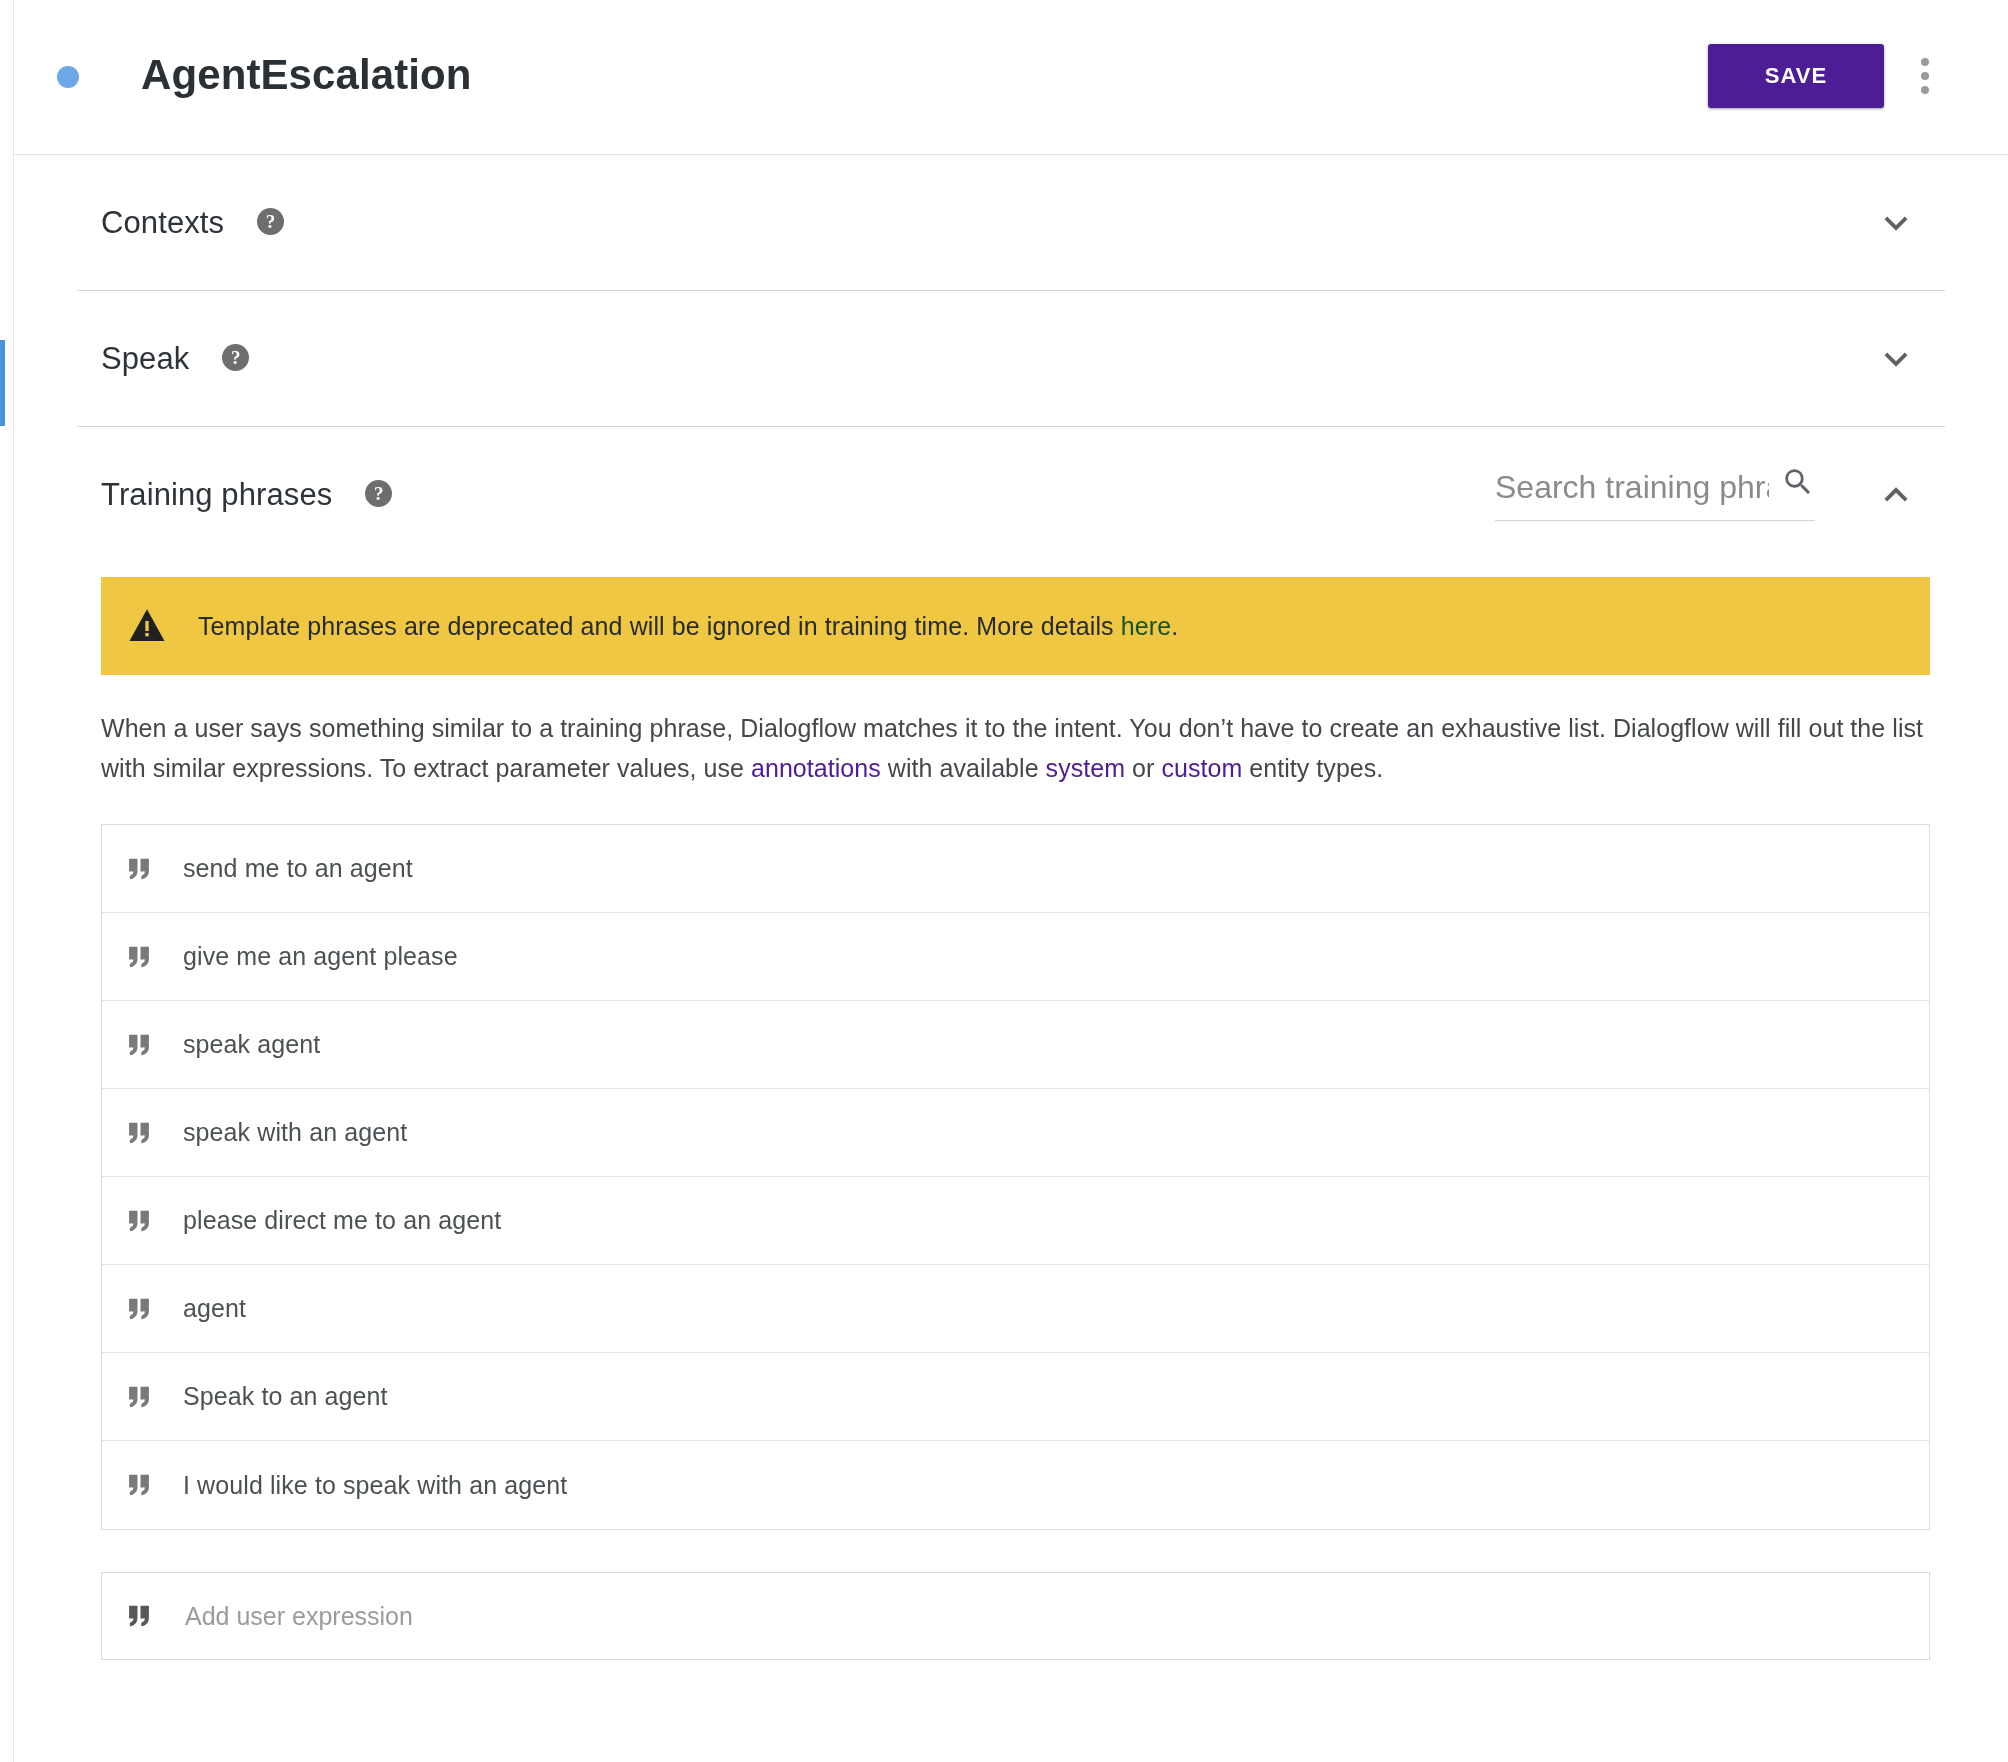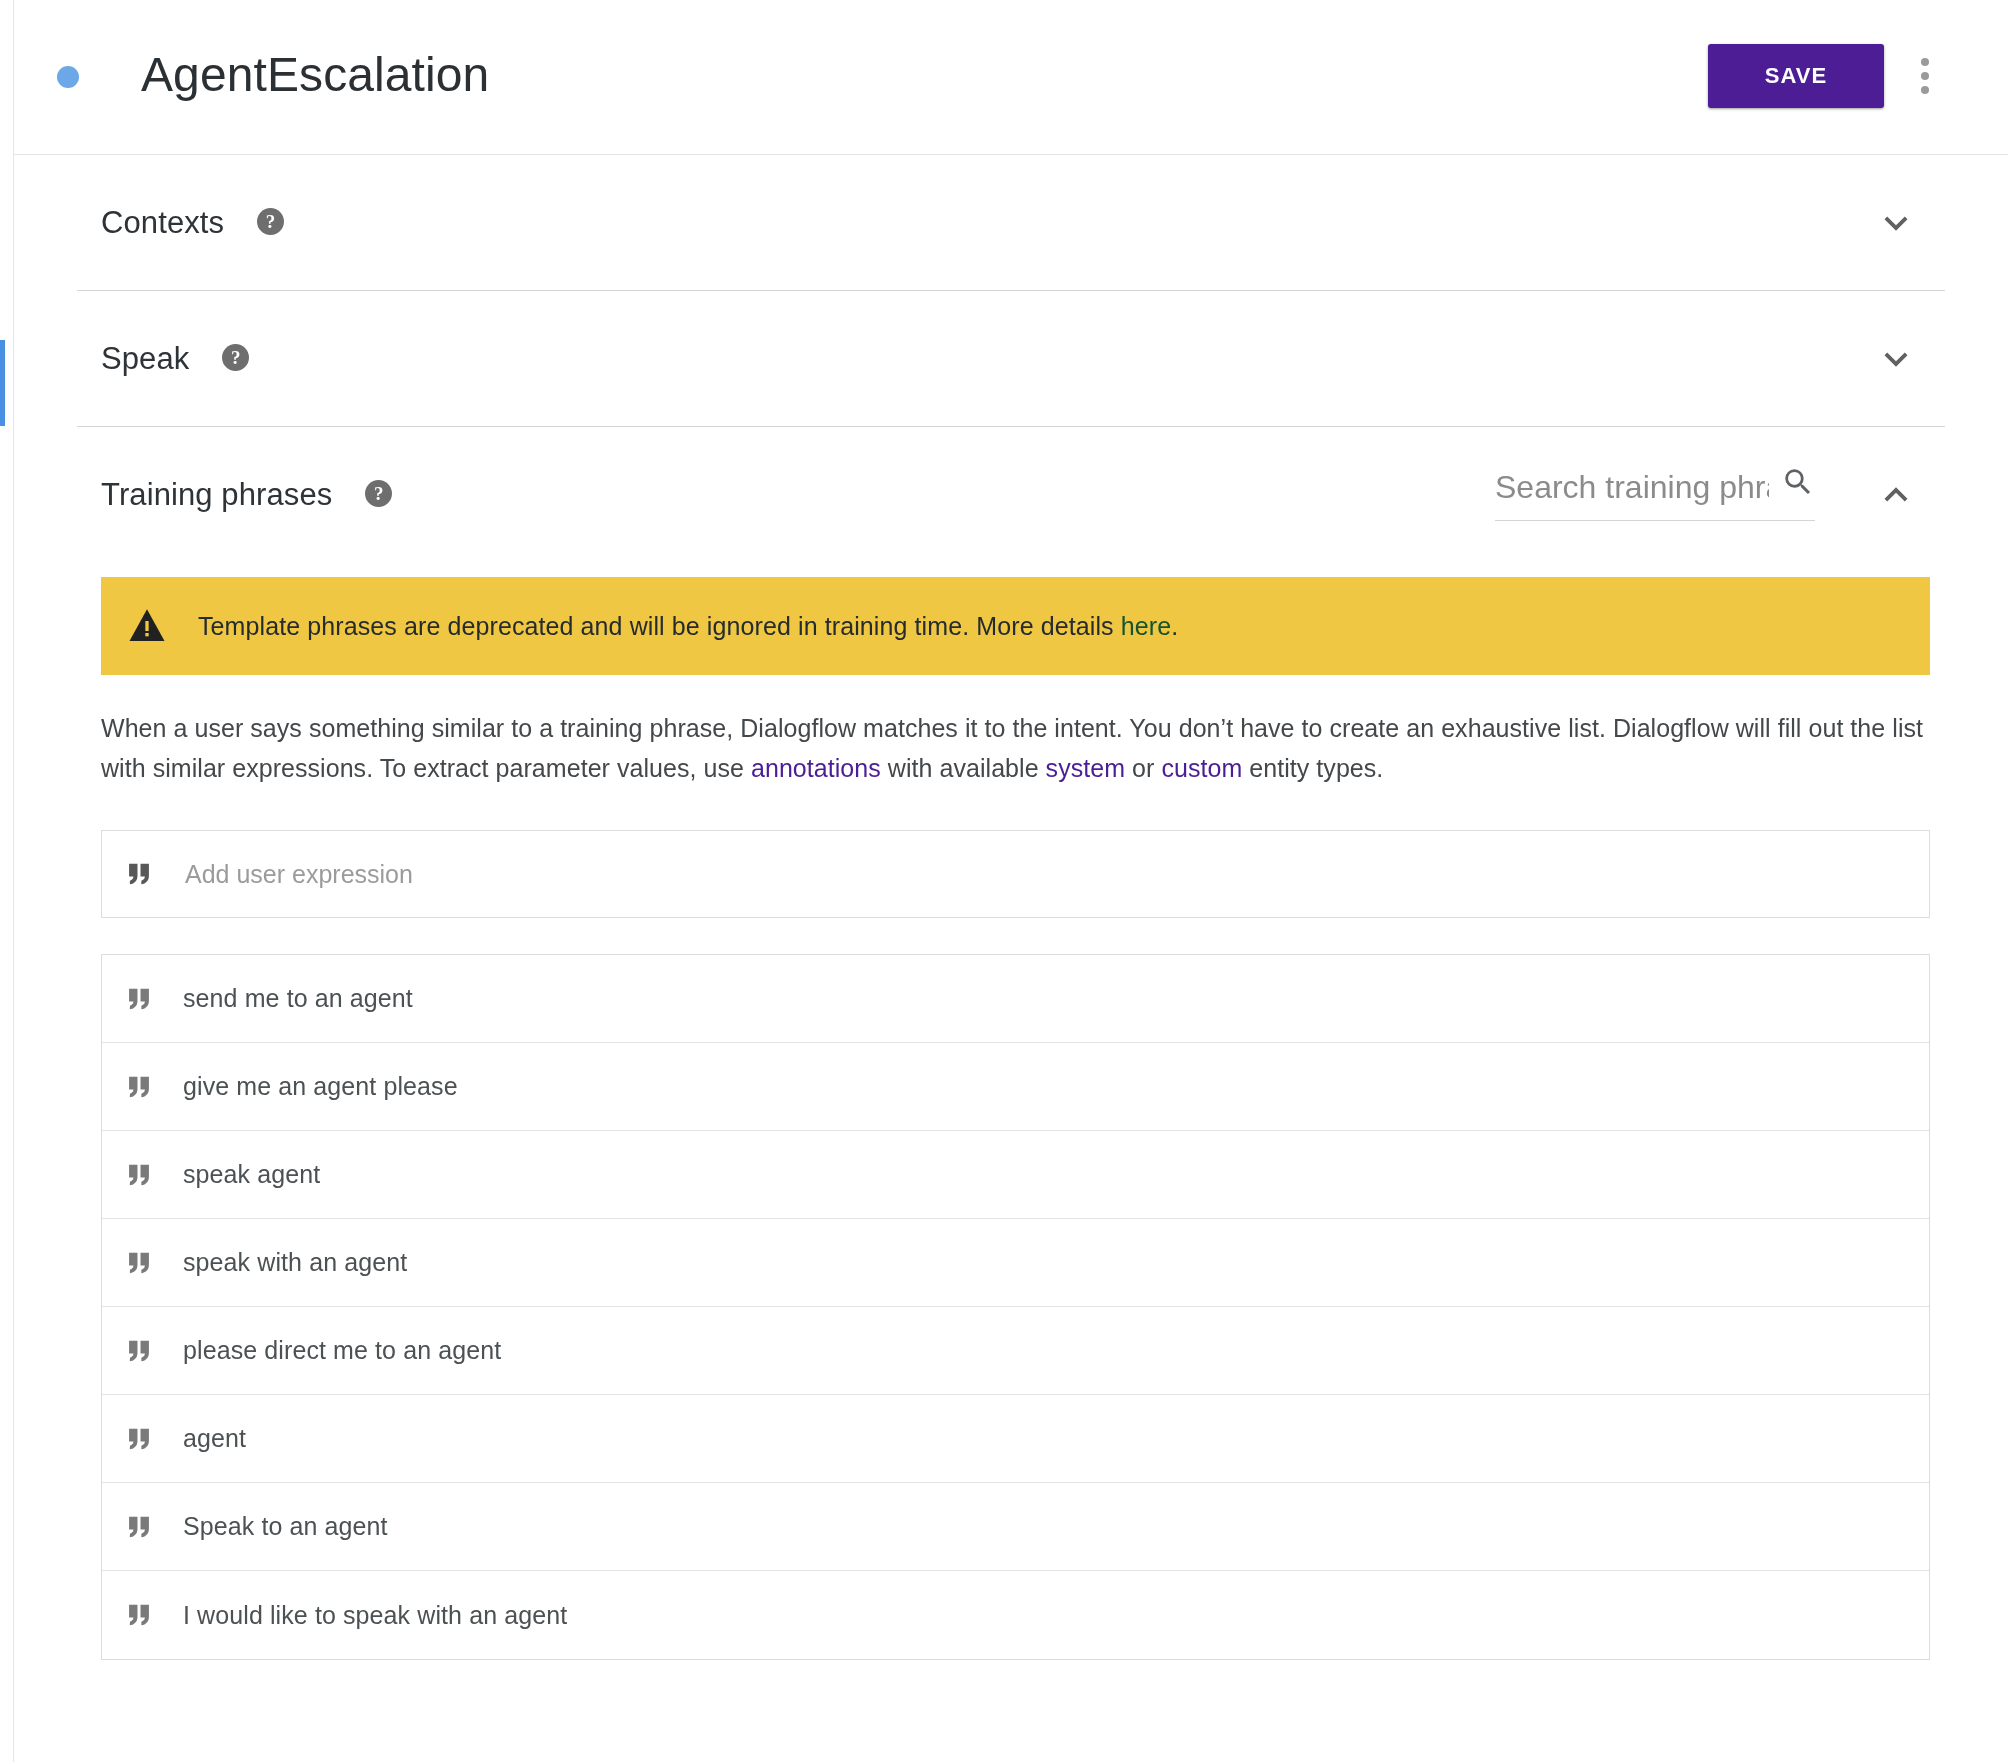--- a/index.html
+++ b/index.html
@@ -57,22 +57,22 @@
     top: 66px;
     width: 22px;
     height: 22px;
     border-radius: 50%;
     background: #6ca7e8;
   }
   #page-title {
     position: absolute;
     left: 127px;
     top: 40px;
-    font-size: 48px;
-    font-weight: 400;
+    font-size: 42px;
+    font-weight: 700;
     color: #2b3034;
     letter-spacing: 0.1px;
     line-height: 70px;
   }
   #save-button {
     position: absolute;
     right: 124px;
     top: 44px;
     width: 176px;
     height: 64px;
@@ -377,98 +377,98 @@
           <path d="M12 2 L22.5 21 L1.5 21 Z" fill="#212121"></path>
           <rect x="11" y="9" width="2" height="6" fill="#efc743"></rect>
           <rect x="11" y="16.2" width="2" height="2" fill="#efc743"></rect>
         </svg>
       </div>
       <div id="warning-text"><span>Template phrases are deprecated and will be ignored in training time. More details </span><a href="#">here</a><span>.</span></div>
     </div>
 
     <div id="description"><span>When a user says something similar to a training phrase, Dialogflow matches it to the intent. You don’t have to create an exhaustive list. Dialogflow will fill out the list with similar expressions. To extract parameter values, use </span><a href="#">annotations</a><span> with available </span><a href="#">system</a><span> or </span><a href="#">custom</a><span> entity types.</span></div>
 
+    <div id="phrase-list">
+
+      <div class="phrase-row">
+        <div class="quote-icon">
+          <svg width="28" height="28" viewBox="0 0 24 24" aria-hidden="true">
+              <path d="M3.5 3.2 h7.2 v10.2 c0 4.2 -2.4 6.7 -6.5 7.4 v-3.1 c2 -0.6 3 -1.9 3 -3.6 h-3.7 z M13.3 3.2 h7.2 v10.2 c0 4.2 -2.4 6.7 -6.5 7.4 v-3.1 c2 -0.6 3 -1.9 3 -3.6 h-3.7 z" fill="#7a7a7a"></path>
+            </svg>
+        </div>
+        <span class="phrase-text">send me to an agent</span>
+      </div>
+
+      <div class="phrase-row">
+        <div class="quote-icon">
+          <svg width="28" height="28" viewBox="0 0 24 24" aria-hidden="true">
+              <path d="M3.5 3.2 h7.2 v10.2 c0 4.2 -2.4 6.7 -6.5 7.4 v-3.1 c2 -0.6 3 -1.9 3 -3.6 h-3.7 z M13.3 3.2 h7.2 v10.2 c0 4.2 -2.4 6.7 -6.5 7.4 v-3.1 c2 -0.6 3 -1.9 3 -3.6 h-3.7 z" fill="#7a7a7a"></path>
+            </svg>
+        </div>
+        <span class="phrase-text">give me an agent please</span>
+      </div>
+
+      <div class="phrase-row">
+        <div class="quote-icon">
+          <svg width="28" height="28" viewBox="0 0 24 24" aria-hidden="true">
+              <path d="M3.5 3.2 h7.2 v10.2 c0 4.2 -2.4 6.7 -6.5 7.4 v-3.1 c2 -0.6 3 -1.9 3 -3.6 h-3.7 z M13.3 3.2 h7.2 v10.2 c0 4.2 -2.4 6.7 -6.5 7.4 v-3.1 c2 -0.6 3 -1.9 3 -3.6 h-3.7 z" fill="#7a7a7a"></path>
+            </svg>
+        </div>
+        <span class="phrase-text">speak agent</span>
+      </div>
+
+      <div class="phrase-row">
+        <div class="quote-icon">
+          <svg width="28" height="28" viewBox="0 0 24 24" aria-hidden="true">
+              <path d="M3.5 3.2 h7.2 v10.2 c0 4.2 -2.4 6.7 -6.5 7.4 v-3.1 c2 -0.6 3 -1.9 3 -3.6 h-3.7 z M13.3 3.2 h7.2 v10.2 c0 4.2 -2.4 6.7 -6.5 7.4 v-3.1 c2 -0.6 3 -1.9 3 -3.6 h-3.7 z" fill="#7a7a7a"></path>
+            </svg>
+        </div>
+        <span class="phrase-text">speak with an agent</span>
+      </div>
+
+      <div class="phrase-row">
+        <div class="quote-icon">
+          <svg width="28" height="28" viewBox="0 0 24 24" aria-hidden="true">
+              <path d="M3.5 3.2 h7.2 v10.2 c0 4.2 -2.4 6.7 -6.5 7.4 v-3.1 c2 -0.6 3 -1.9 3 -3.6 h-3.7 z M13.3 3.2 h7.2 v10.2 c0 4.2 -2.4 6.7 -6.5 7.4 v-3.1 c2 -0.6 3 -1.9 3 -3.6 h-3.7 z" fill="#7a7a7a"></path>
+            </svg>
+        </div>
+        <span class="phrase-text">please direct me to an agent</span>
+      </div>
+
+      <div class="phrase-row">
+        <div class="quote-icon">
+          <svg width="28" height="28" viewBox="0 0 24 24" aria-hidden="true">
+              <path d="M3.5 3.2 h7.2 v10.2 c0 4.2 -2.4 6.7 -6.5 7.4 v-3.1 c2 -0.6 3 -1.9 3 -3.6 h-3.7 z M13.3 3.2 h7.2 v10.2 c0 4.2 -2.4 6.7 -6.5 7.4 v-3.1 c2 -0.6 3 -1.9 3 -3.6 h-3.7 z" fill="#7a7a7a"></path>
+            </svg>
+        </div>
+        <span class="phrase-text">agent</span>
+      </div>
+
+      <div class="phrase-row">
+        <div class="quote-icon">
+          <svg width="28" height="28" viewBox="0 0 24 24" aria-hidden="true">
+              <path d="M3.5 3.2 h7.2 v10.2 c0 4.2 -2.4 6.7 -6.5 7.4 v-3.1 c2 -0.6 3 -1.9 3 -3.6 h-3.7 z M13.3 3.2 h7.2 v10.2 c0 4.2 -2.4 6.7 -6.5 7.4 v-3.1 c2 -0.6 3 -1.9 3 -3.6 h-3.7 z" fill="#7a7a7a"></path>
+            </svg>
+        </div>
+        <span class="phrase-text">Speak to an agent</span>
+      </div>
+
+      <div class="phrase-row">
+        <div class="quote-icon">
+          <svg width="28" height="28" viewBox="0 0 24 24" aria-hidden="true">
+              <path d="M3.5 3.2 h7.2 v10.2 c0 4.2 -2.4 6.7 -6.5 7.4 v-3.1 c2 -0.6 3 -1.9 3 -3.6 h-3.7 z M13.3 3.2 h7.2 v10.2 c0 4.2 -2.4 6.7 -6.5 7.4 v-3.1 c2 -0.6 3 -1.9 3 -3.6 h-3.7 z" fill="#7a7a7a"></path>
+            </svg>
+        </div>
+        <span class="phrase-text">I would like to speak with an agent</span>
+      </div>
+
+    </div>
+
     <div id="add-expression">
       <div class="quote-icon">
         <svg width="28" height="28" viewBox="0 0 24 24" aria-hidden="true">
           <path d="M3.5 3.2 h7.2 v10.2 c0 4.2 -2.4 6.7 -6.5 7.4 v-3.1 c2 -0.6 3 -1.9 3 -3.6 h-3.7 z M13.3 3.2 h7.2 v10.2 c0 4.2 -2.4 6.7 -6.5 7.4 v-3.1 c2 -0.6 3 -1.9 3 -3.6 h-3.7 z" fill="#585858"></path>
         </svg>
       </div>
       <input id="add-expression-input" type="text" placeholder="Add user expression" style="">
     </div>
-
-    <div id="phrase-list">
-
-      <div class="phrase-row">
-        <div class="quote-icon">
-          <svg width="28" height="28" viewBox="0 0 24 24" aria-hidden="true">
-              <path d="M3.5 3.2 h7.2 v10.2 c0 4.2 -2.4 6.7 -6.5 7.4 v-3.1 c2 -0.6 3 -1.9 3 -3.6 h-3.7 z M13.3 3.2 h7.2 v10.2 c0 4.2 -2.4 6.7 -6.5 7.4 v-3.1 c2 -0.6 3 -1.9 3 -3.6 h-3.7 z" fill="#7a7a7a"></path>
-            </svg>
-        </div>
-        <span class="phrase-text">send me to an agent</span>
-      </div>
-
-      <div class="phrase-row">
-        <div class="quote-icon">
-          <svg width="28" height="28" viewBox="0 0 24 24" aria-hidden="true">
-              <path d="M3.5 3.2 h7.2 v10.2 c0 4.2 -2.4 6.7 -6.5 7.4 v-3.1 c2 -0.6 3 -1.9 3 -3.6 h-3.7 z M13.3 3.2 h7.2 v10.2 c0 4.2 -2.4 6.7 -6.5 7.4 v-3.1 c2 -0.6 3 -1.9 3 -3.6 h-3.7 z" fill="#7a7a7a"></path>
-            </svg>
-        </div>
-        <span class="phrase-text">give me an agent please</span>
-      </div>
-
-      <div class="phrase-row">
-        <div class="quote-icon">
-          <svg width="28" height="28" viewBox="0 0 24 24" aria-hidden="true">
-              <path d="M3.5 3.2 h7.2 v10.2 c0 4.2 -2.4 6.7 -6.5 7.4 v-3.1 c2 -0.6 3 -1.9 3 -3.6 h-3.7 z M13.3 3.2 h7.2 v10.2 c0 4.2 -2.4 6.7 -6.5 7.4 v-3.1 c2 -0.6 3 -1.9 3 -3.6 h-3.7 z" fill="#7a7a7a"></path>
-            </svg>
-        </div>
-        <span class="phrase-text">speak agent</span>
-      </div>
-
-      <div class="phrase-row">
-        <div class="quote-icon">
-          <svg width="28" height="28" viewBox="0 0 24 24" aria-hidden="true">
-              <path d="M3.5 3.2 h7.2 v10.2 c0 4.2 -2.4 6.7 -6.5 7.4 v-3.1 c2 -0.6 3 -1.9 3 -3.6 h-3.7 z M13.3 3.2 h7.2 v10.2 c0 4.2 -2.4 6.7 -6.5 7.4 v-3.1 c2 -0.6 3 -1.9 3 -3.6 h-3.7 z" fill="#7a7a7a"></path>
-            </svg>
-        </div>
-        <span class="phrase-text">speak with an agent</span>
-      </div>
-
-      <div class="phrase-row">
-        <div class="quote-icon">
-          <svg width="28" height="28" viewBox="0 0 24 24" aria-hidden="true">
-              <path d="M3.5 3.2 h7.2 v10.2 c0 4.2 -2.4 6.7 -6.5 7.4 v-3.1 c2 -0.6 3 -1.9 3 -3.6 h-3.7 z M13.3 3.2 h7.2 v10.2 c0 4.2 -2.4 6.7 -6.5 7.4 v-3.1 c2 -0.6 3 -1.9 3 -3.6 h-3.7 z" fill="#7a7a7a"></path>
-            </svg>
-        </div>
-        <span class="phrase-text">please direct me to an agent</span>
-      </div>
-
-      <div class="phrase-row">
-        <div class="quote-icon">
-          <svg width="28" height="28" viewBox="0 0 24 24" aria-hidden="true">
-              <path d="M3.5 3.2 h7.2 v10.2 c0 4.2 -2.4 6.7 -6.5 7.4 v-3.1 c2 -0.6 3 -1.9 3 -3.6 h-3.7 z M13.3 3.2 h7.2 v10.2 c0 4.2 -2.4 6.7 -6.5 7.4 v-3.1 c2 -0.6 3 -1.9 3 -3.6 h-3.7 z" fill="#7a7a7a"></path>
-            </svg>
-        </div>
-        <span class="phrase-text">agent</span>
-      </div>
-
-      <div class="phrase-row">
-        <div class="quote-icon">
-          <svg width="28" height="28" viewBox="0 0 24 24" aria-hidden="true">
-              <path d="M3.5 3.2 h7.2 v10.2 c0 4.2 -2.4 6.7 -6.5 7.4 v-3.1 c2 -0.6 3 -1.9 3 -3.6 h-3.7 z M13.3 3.2 h7.2 v10.2 c0 4.2 -2.4 6.7 -6.5 7.4 v-3.1 c2 -0.6 3 -1.9 3 -3.6 h-3.7 z" fill="#7a7a7a"></path>
-            </svg>
-        </div>
-        <span class="phrase-text">Speak to an agent</span>
-      </div>
-
-      <div class="phrase-row">
-        <div class="quote-icon">
-          <svg width="28" height="28" viewBox="0 0 24 24" aria-hidden="true">
-              <path d="M3.5 3.2 h7.2 v10.2 c0 4.2 -2.4 6.7 -6.5 7.4 v-3.1 c2 -0.6 3 -1.9 3 -3.6 h-3.7 z M13.3 3.2 h7.2 v10.2 c0 4.2 -2.4 6.7 -6.5 7.4 v-3.1 c2 -0.6 3 -1.9 3 -3.6 h-3.7 z" fill="#7a7a7a"></path>
-            </svg>
-        </div>
-        <span class="phrase-text">I would like to speak with an agent</span>
-      </div>
-
-    </div>
   </div>
 </div>
 
 </body></html>

